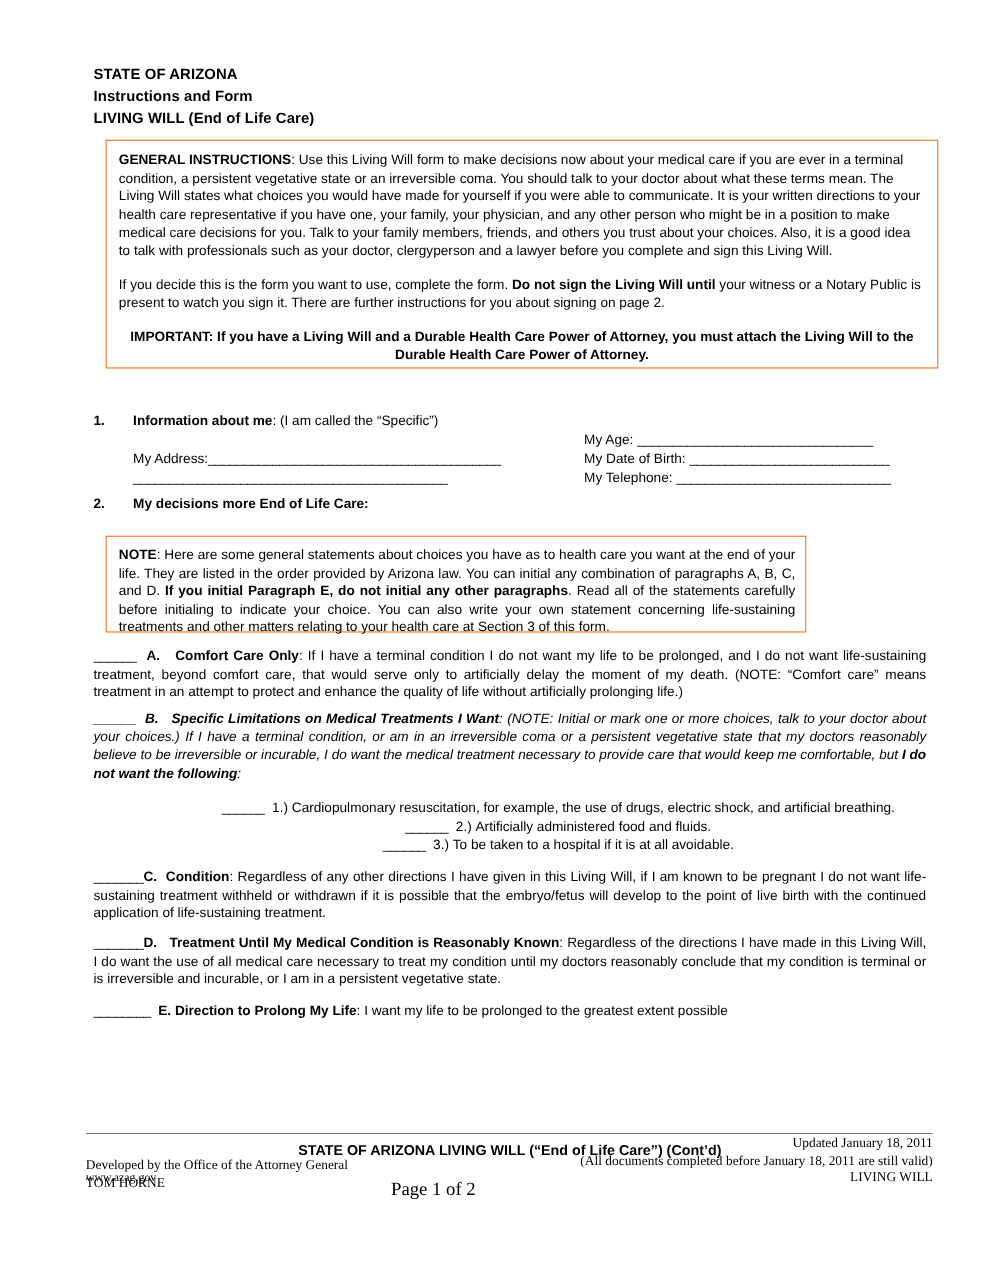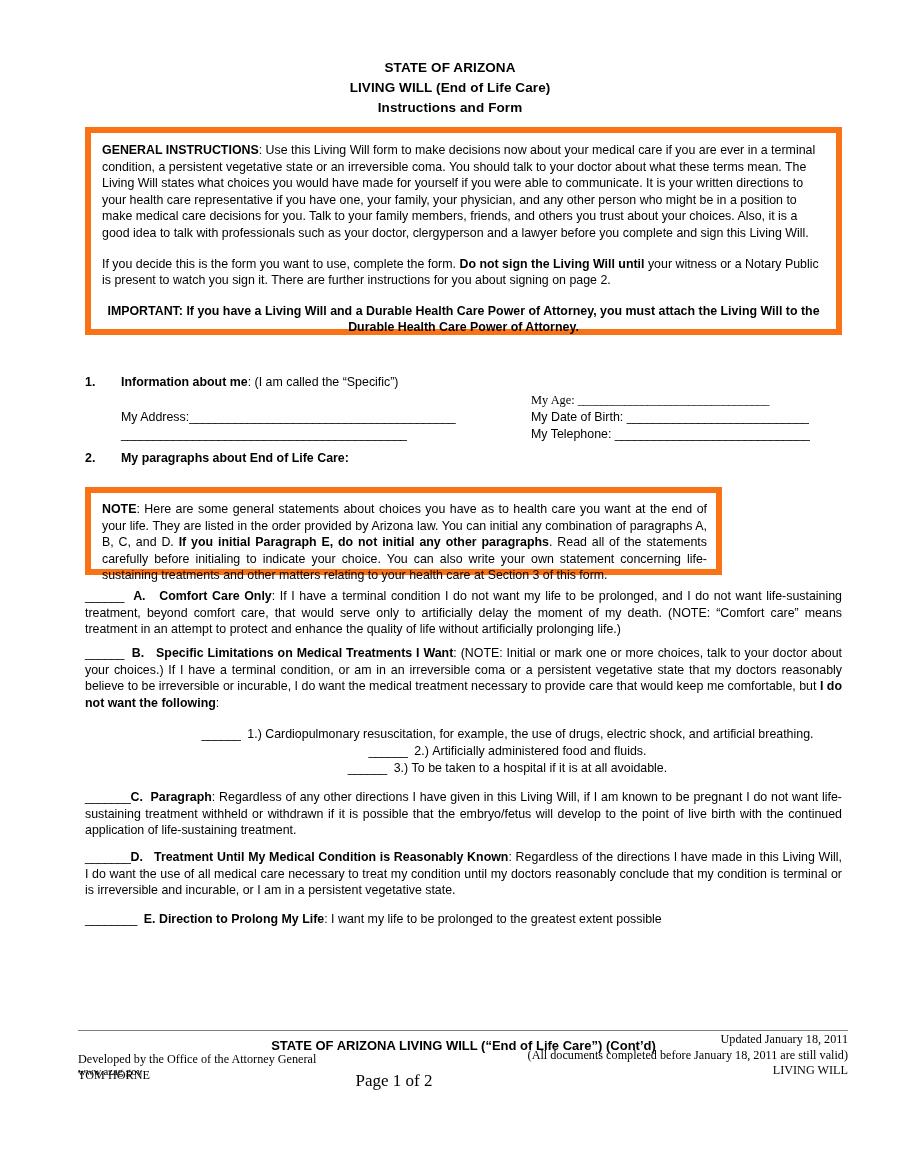--- a/index.html
+++ b/index.html
@@ -21,34 +21,34 @@
     width: 900px;
     height: 1165px;
   }
 
   
   .title-block {
     position: absolute;
     left: 85px;
     top: 58px;
     width: 730px;
-    text-align: center;
   }
   .title-line {
     font-size: 13.5px;
     font-weight: bold;
     line-height: 20px;
     letter-spacing: 0.1px;
   }
 
   
   .bordered-box {
     position: absolute;
-    border: 6px solid #f97316;
+    border: 1px solid #f97316;
     box-sizing: border-box;
+    margin-left: 11px;
   }
   .box-general {
     left: 85px;
     top: 127px;
     width: 757px;
     height: 208px;
     padding: 9px 11px 8px 11px;
   }
   .box-note {
     left: 85px;
@@ -97,37 +97,37 @@
     font-size: 12.4px;
     line-height: 16.6px;
   }
   .fld .rule {
     letter-spacing: -0.4px;
   }
 
   .f-name    { left: 36px;  top: 0px; }
   .f-addr    { left: 36px;  top: 17px; }
   .f-addr2   { left: 36px;  top: 34px; }
-  .f-age     { left: 446px; top: 0px; font-family: Liberation Serif, serif; }
+  .f-age     { left: 446px; top: 0px; }
   .f-dob     { left: 446px; top: 17px; }
   .f-tel     { left: 446px; top: 34px; }
 
   
   .choice {
     position: absolute;
     width: 757px;
     left: 85px;
     font-size: 12.4px;
     line-height: 16.6px;
     text-align: justify;
     text-justify: inter-word;
   }
   .choice .blank { letter-spacing: -0.4px; }
   .ch-a { top: 588px; }
-  .ch-b { top: 645px; }
+  .ch-b { top: 645px; font-style: italic; }
   .ch-c { top: 789px; }
   .ch-d { top: 849px; }
   .ch-e { top: 911px; text-align: left; }
 
   .sublist {
     position: absolute;
     left: 85px;
     top: 726px;
     width: 757px;
     font-size: 12.4px;
@@ -190,43 +190,43 @@
     font-size: 17px;
   }
 </style>
 </head>
 <body>
 
 <div class="page">
 
   <div class="title-block">
     <div class="title-line">STATE OF ARIZONA</div>
+    <div class="title-line">Instructions and Form</div>
     <div class="title-line">LIVING WILL (End of Life Care)</div>
-    <div class="title-line">Instructions and Form</div>
   </div>
 
   <div class="bordered-box box-general">
     <p class="body"><b>GENERAL INSTRUCTIONS</b><span>: Use this Living Will form to make decisions now about your medical care if you are ever in a terminal condition, a persistent vegetative state or an irreversible coma. You should talk to your doctor about what these terms mean. The Living Will states what choices you would have made for yourself if you were able to communicate. It is your written directions to your health care representative if you have one, your family, your physician, and any other person who might be in a position to make medical care decisions for you. Talk to your family members, friends, and others you trust about your choices. Also, it is a good idea to talk with professionals such as your doctor, clergyperson and a lawyer before you complete and sign this Living Will.</span></p>
     <p class="body"><span>If you decide this is the form you want to use, complete the form. </span><b>Do not sign the Living Will until</b><span> your witness or a Notary Public is present to watch you sign it. There are further instructions for you about signing on page 2.</span></p>
     <p class="body center"><b>IMPORTANT: If you have a Living Will and a Durable Health Care Power of Attorney, you must attach the Living Will to the Durable Health Care Power of Attorney.</b></p>
   </div>
 
   <div class="num-section sec1">
     <span class="num-label">1.</span><span class="num-body"><b>Information about me</b><span>: (I am called the “Specific”)</span></span>
     <div class="fields-wrap">
       <div class="fld f-addr"><span>My Address:</span><span class="rule">_________________________________________</span></div>
       <div class="fld f-addr2"><span class="rule">____________________________________________</span></div>
       <div class="fld f-age"><span>My Age: </span><span class="rule">_________________________________</span></div>
       <div class="fld f-dob"><span>My Date of Birth: </span><span class="rule">____________________________</span></div>
       <div class="fld f-tel"><span>My Telephone: </span><span class="rule">______________________________</span></div>
     </div>
   </div>
 
   <div class="num-section sec2">
-    <span class="num-label">2.</span><span class="num-body"><b>My paragraphs about End of Life Care:</b></span>
+    <span class="num-label">2.</span><span class="num-body"><b>My decisions more End of Life Care:</b></span>
   </div>
 
   <div class="bordered-box box-note">
     <p class="body justify"><b>NOTE</b><span>: Here are some general statements about choices you have as to health care you want at the end of your life. They are listed in the order provided by Arizona law. You can initial any combination of paragraphs A, B, C, and D. </span><b>If you initial Paragraph E, do not initial any other paragraphs</b><span>. Read all of the statements carefully before initialing to indicate your choice. You can also write your own statement concerning life-sustaining treatments and other matters relating to your health care at Section 3 of this form.</span></p>
   </div>
 
   <div class="choice ch-a">
     <span class="blank">______</span>&nbsp;&nbsp;<b>A.</b>&nbsp;&nbsp;&nbsp;<b>Comfort Care Only</b><span>: If I have a terminal condition I do not want my life to be prolonged, and I do not want life-sustaining treatment, beyond comfort care, that would serve only to artificially delay the moment of my death. (NOTE: “Comfort care” means treatment in an attempt to protect and enhance the quality of life without artificially prolonging life.)</span>
   </div>
 
@@ -234,21 +234,21 @@
     <span class="blank">______</span>&nbsp;&nbsp;<b>B.</b>&nbsp;&nbsp;&nbsp;<b>Specific Limitations on Medical Treatments I Want</b><span>: (NOTE: Initial or mark one or more choices, talk to your doctor about your choices.) If I have a terminal condition, or am in an irreversible coma or a persistent vegetative state that my doctors reasonably believe to be irreversible or incurable, I do want the medical treatment necessary to provide care that would keep me comfortable, but </span><b>I do not want the following</b><span>:</span>
   </div>
 
   <div class="sublist">
     <div class="sub-item"><span class="blank">______</span>&nbsp;&nbsp;<span>1.)</span>&nbsp;<span>Cardiopulmonary resuscitation, for example, the use of drugs, electric shock, and artificial breathing.</span></div>
     <div class="sub-item"><span class="blank">______</span>&nbsp;&nbsp;<span>2.)</span>&nbsp;<span>Artificially administered food and fluids.</span></div>
     <div class="sub-item"><span class="blank">______</span>&nbsp;&nbsp;<span>3.)</span>&nbsp;<span>To be taken to a hospital if it is at all avoidable.</span></div>
   </div>
 
   <div class="choice ch-c">
-    <span class="blank">_______</span><b>C.</b>&nbsp;&nbsp;<b>Paragraph</b><span>: Regardless of any other directions I have given in this Living Will, if I am known to be pregnant I do not want life-sustaining treatment withheld or withdrawn if it is possible that the embryo/fetus will develop to the point of live birth with the continued application of life-sustaining treatment.</span>
+    <span class="blank">_______</span><b>C.</b>&nbsp;&nbsp;<b>Condition</b><span>: Regardless of any other directions I have given in this Living Will, if I am known to be pregnant I do not want life-sustaining treatment withheld or withdrawn if it is possible that the embryo/fetus will develop to the point of live birth with the continued application of life-sustaining treatment.</span>
   </div>
 
   <div class="choice ch-d">
     <span class="blank">_______</span><b>D.</b>&nbsp;&nbsp;&nbsp;<b>Treatment Until My Medical Condition is Reasonably Known</b><span>: Regardless of the directions I have made in this Living Will, I do want the use of all medical care necessary to treat my condition until my doctors reasonably conclude that my condition is terminal or is irreversible and incurable, or I am in a persistent vegetative state.</span>
   </div>
 
   <div class="choice ch-e">
     <span class="blank">________</span>&nbsp;&nbsp;<b>E. Direction to Prolong My Life</b><span>: I want my life to be prolonged to the greatest extent possible</span>
   </div>
 

